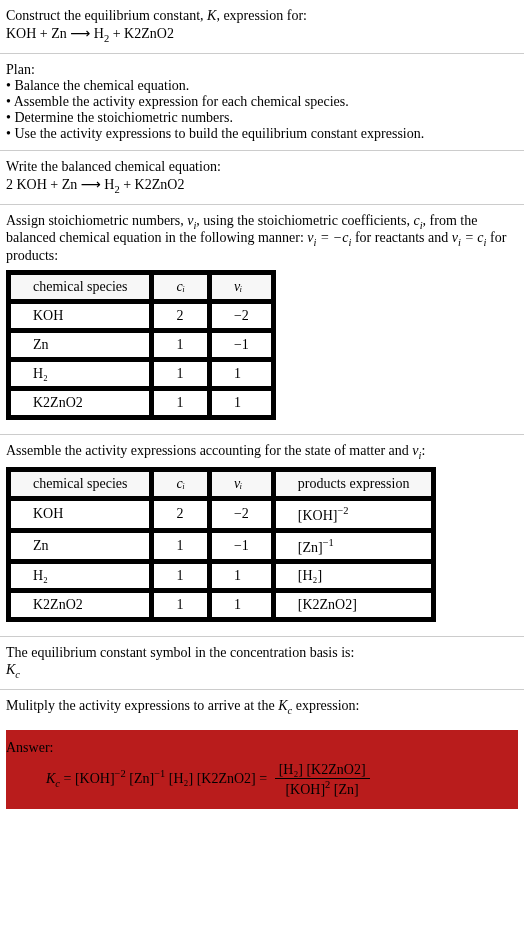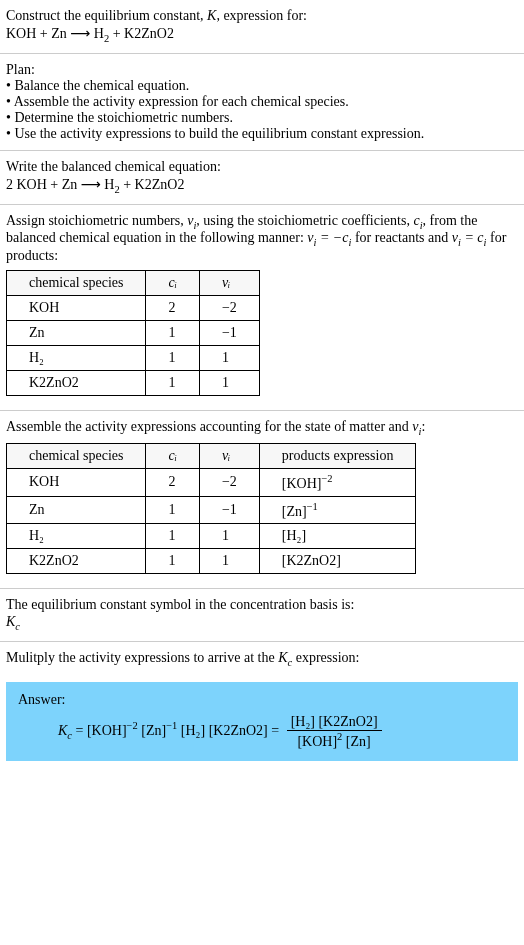--- a/index.html
+++ b/index.html
@@ -3,23 +3,23 @@
 <meta charset="utf-8">
 <style>
 * { margin: 0; padding: 0; box-sizing: border-box; }
 body { font-family: Georgia, 'Times New Roman', serif; font-size: 14px; color: #000; background: #fff; width: 524px; }
 .section { padding: 8px 6px; }
 .hr { border-top: 1px solid #ccc; margin: 0; }
 .italic { font-style: italic; }
 .sub { vertical-align: sub; font-size: 0.75em; }
 .sup { vertical-align: super; font-size: 0.75em; }
 table { border-collapse: collapse; margin: 6px 0; }
-th, td { border: 1px solid #000000; padding: 4px 22px; text-align: left; font-weight: normal; }
+th, td { border: 5px solid #000000; padding: 4px 22px; text-align: left; font-weight: normal; }
 th { background: #f7f7f7; }
-.answer-box { background: #7dd3fc; padding: 10px 12px; margin: 6px; }
+.answer-box { background: #b91c1c; padding: 10px 0; margin: 6px; }
 .eqline { margin: 1px 0; }
 .frac { display: inline-block; vertical-align: middle; text-align: center; margin: 0 4px; }
 .frac .num { display: block; border-bottom: 1px solid #000; padding: 0 4px; }
 .frac .den { display: block; padding: 0 4px; }
 ul.plain { list-style: none; margin: 0; padding: 0; }
 ul.plain li::before { content: "• "; }
 </style>
 </head>
 <body>
 

